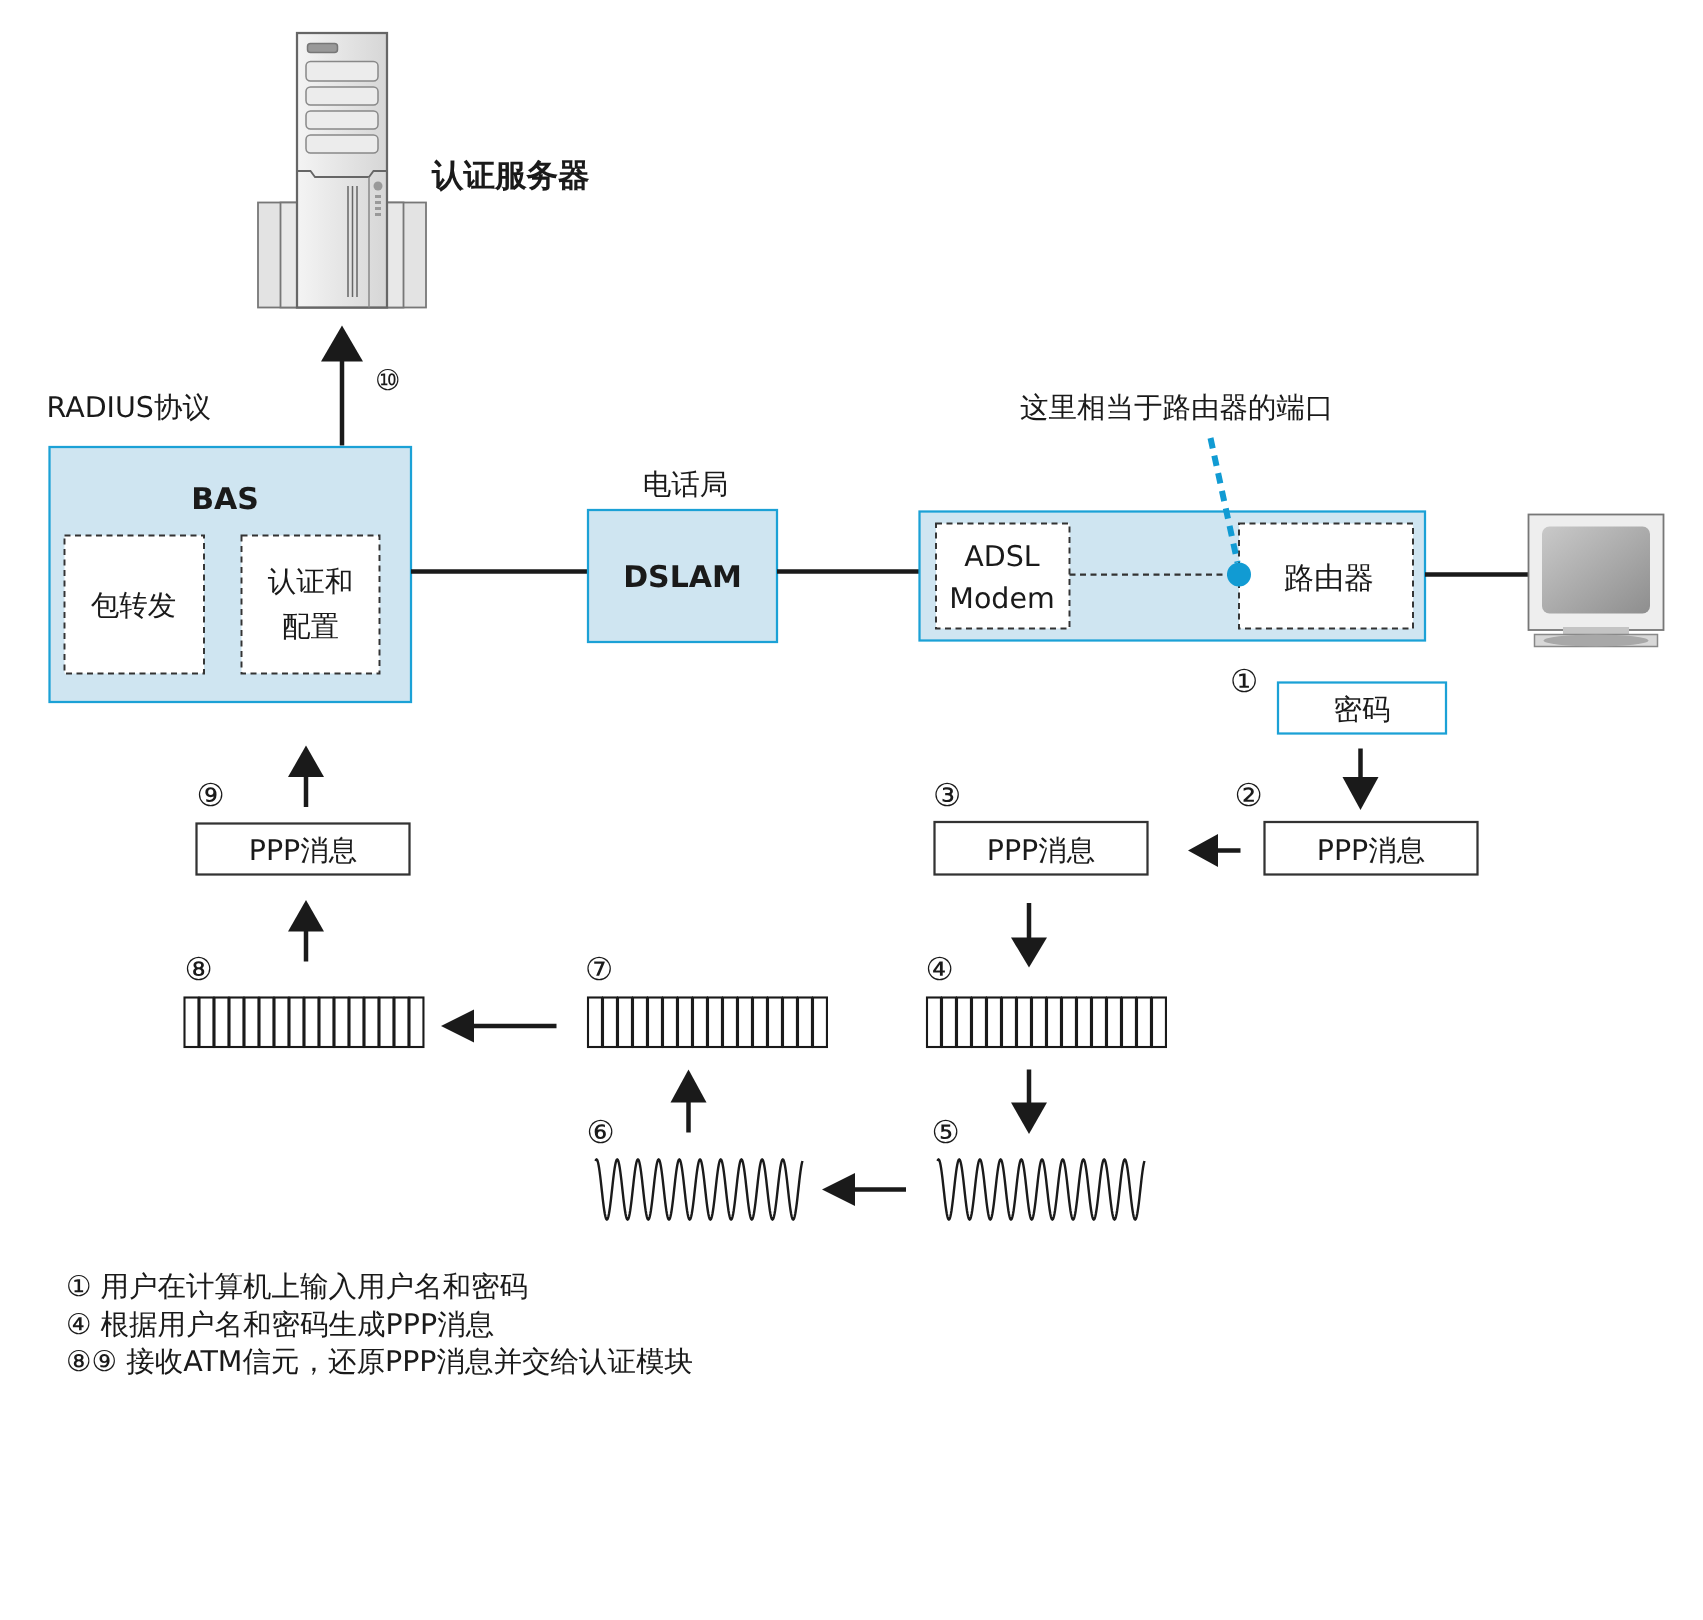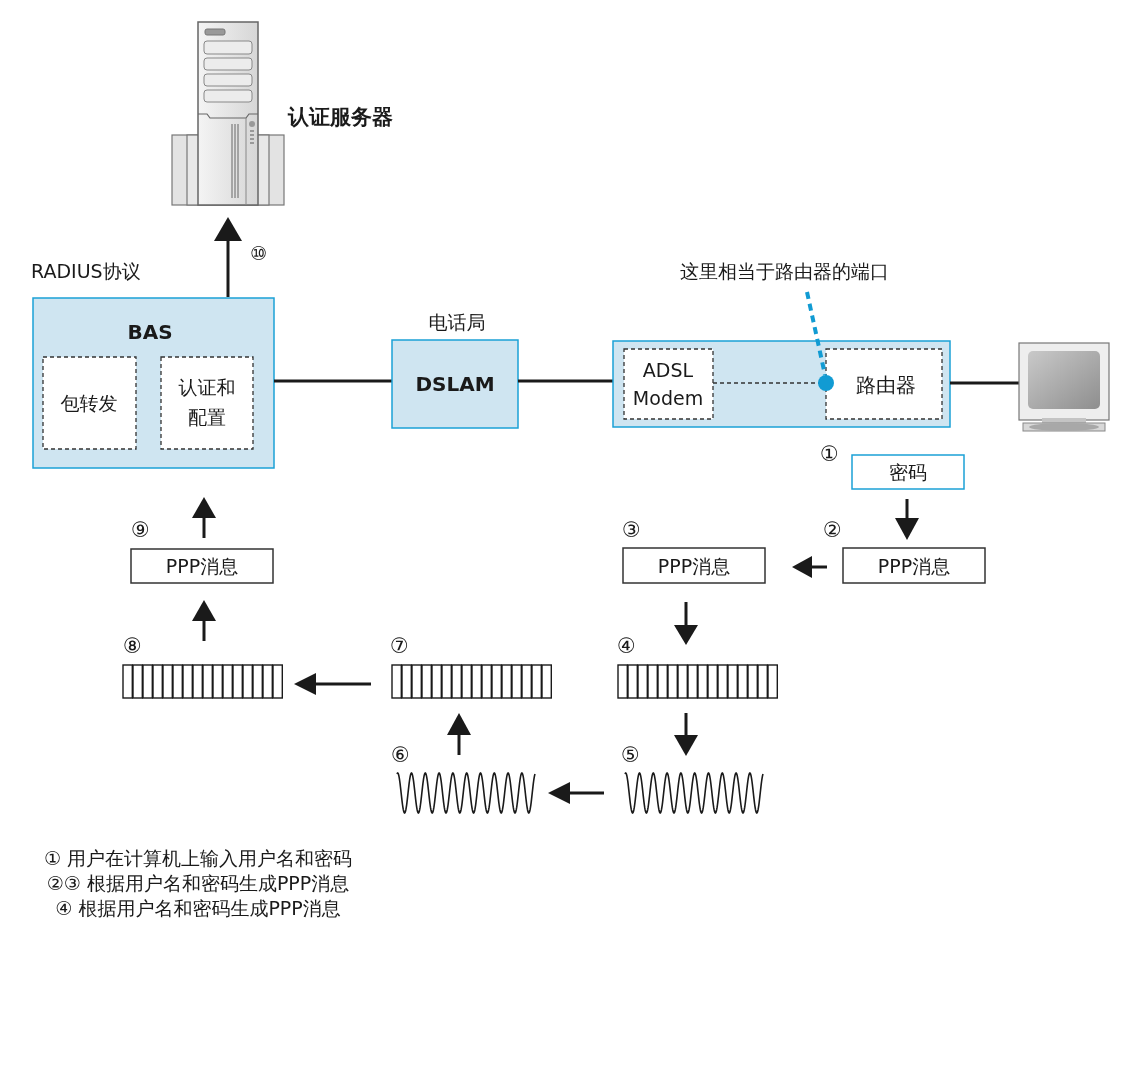--- a/index.html
+++ b/index.html
@@ -2,21 +2,21 @@
 <html><head>
 <meta charset="utf-8">
 <style>
   html, body { margin: 0; padding: 0; background: #ffffff; }
   body { width: 1135px; height: 1080px; position: relative; overflow: hidden;
          font-family: "DejaVu Sans", "Liberation Sans", sans-serif; color: #1a1a1a; }
   svg#diagram { position: absolute; left: 0; top: 0; }
   .lbl { font-family: "DejaVu Sans", "Liberation Sans", sans-serif; fill: #1a1a1a; }
   .bold { font-weight: bold; }
   .legend { position: absolute; left: 44px; top: 846px; font-size: 19px; line-height: 25px; color: #1a1a1a; }
-  .legend div { white-space: nowrap; text-align: center; }
+  .legend div { white-space: nowrap; }
 </style>
 </head>
 <body>
 
 <svg id="diagram" width="1135" height="1080" viewBox="0 0 1135 1080">
   <defs>
     <linearGradient id="srvGrad" x1="0" x2="1" y1="0" y2="0">
       <stop offset="0" stop-color="#f4f4f4"></stop>
       <stop offset="1" stop-color="#d6d6d6"></stop>
     </linearGradient>
@@ -216,15 +216,15 @@
   <text class="lbl" x="202" y="573" font-size="19" text-anchor="middle">PPP消息</text>
 
   <g>
     <line x1="204" y1="538" x2="204" y2="517" stroke="#1a1a1a" stroke-width="3"></line>
     <polygon points="204,497 192,518 216,518" fill="#1a1a1a"></polygon>
   </g>
 </svg>
 
 <div class="legend">
   <div>① 用户在计算机上输入用户名和密码</div>
-  <div>②③ 根据用户名和密码生成PPP消息</div>
   <div>④ 根据用户名和密码生成PPP消息</div>
+  <div>⑧⑨ 接收ATM信元，还原PPP消息并交给认证模块</div>
 </div>
 
 </body></html>

